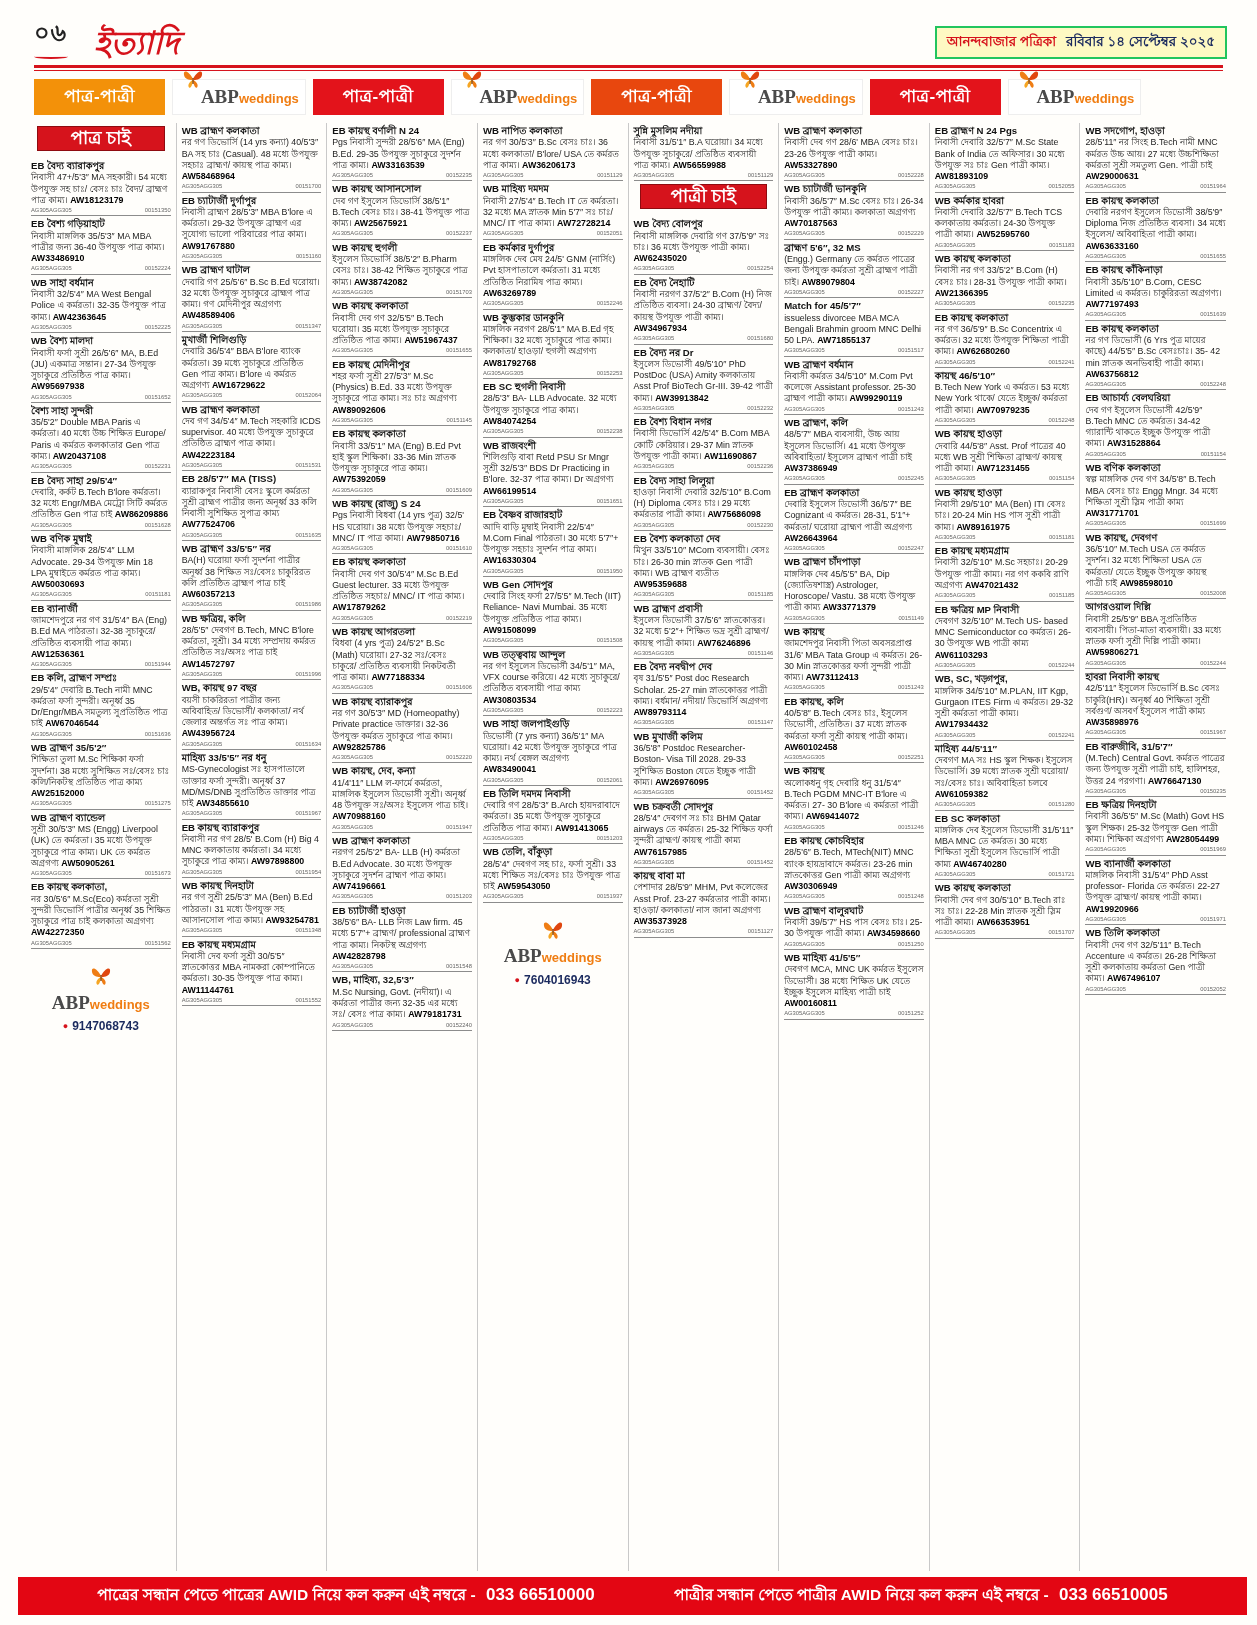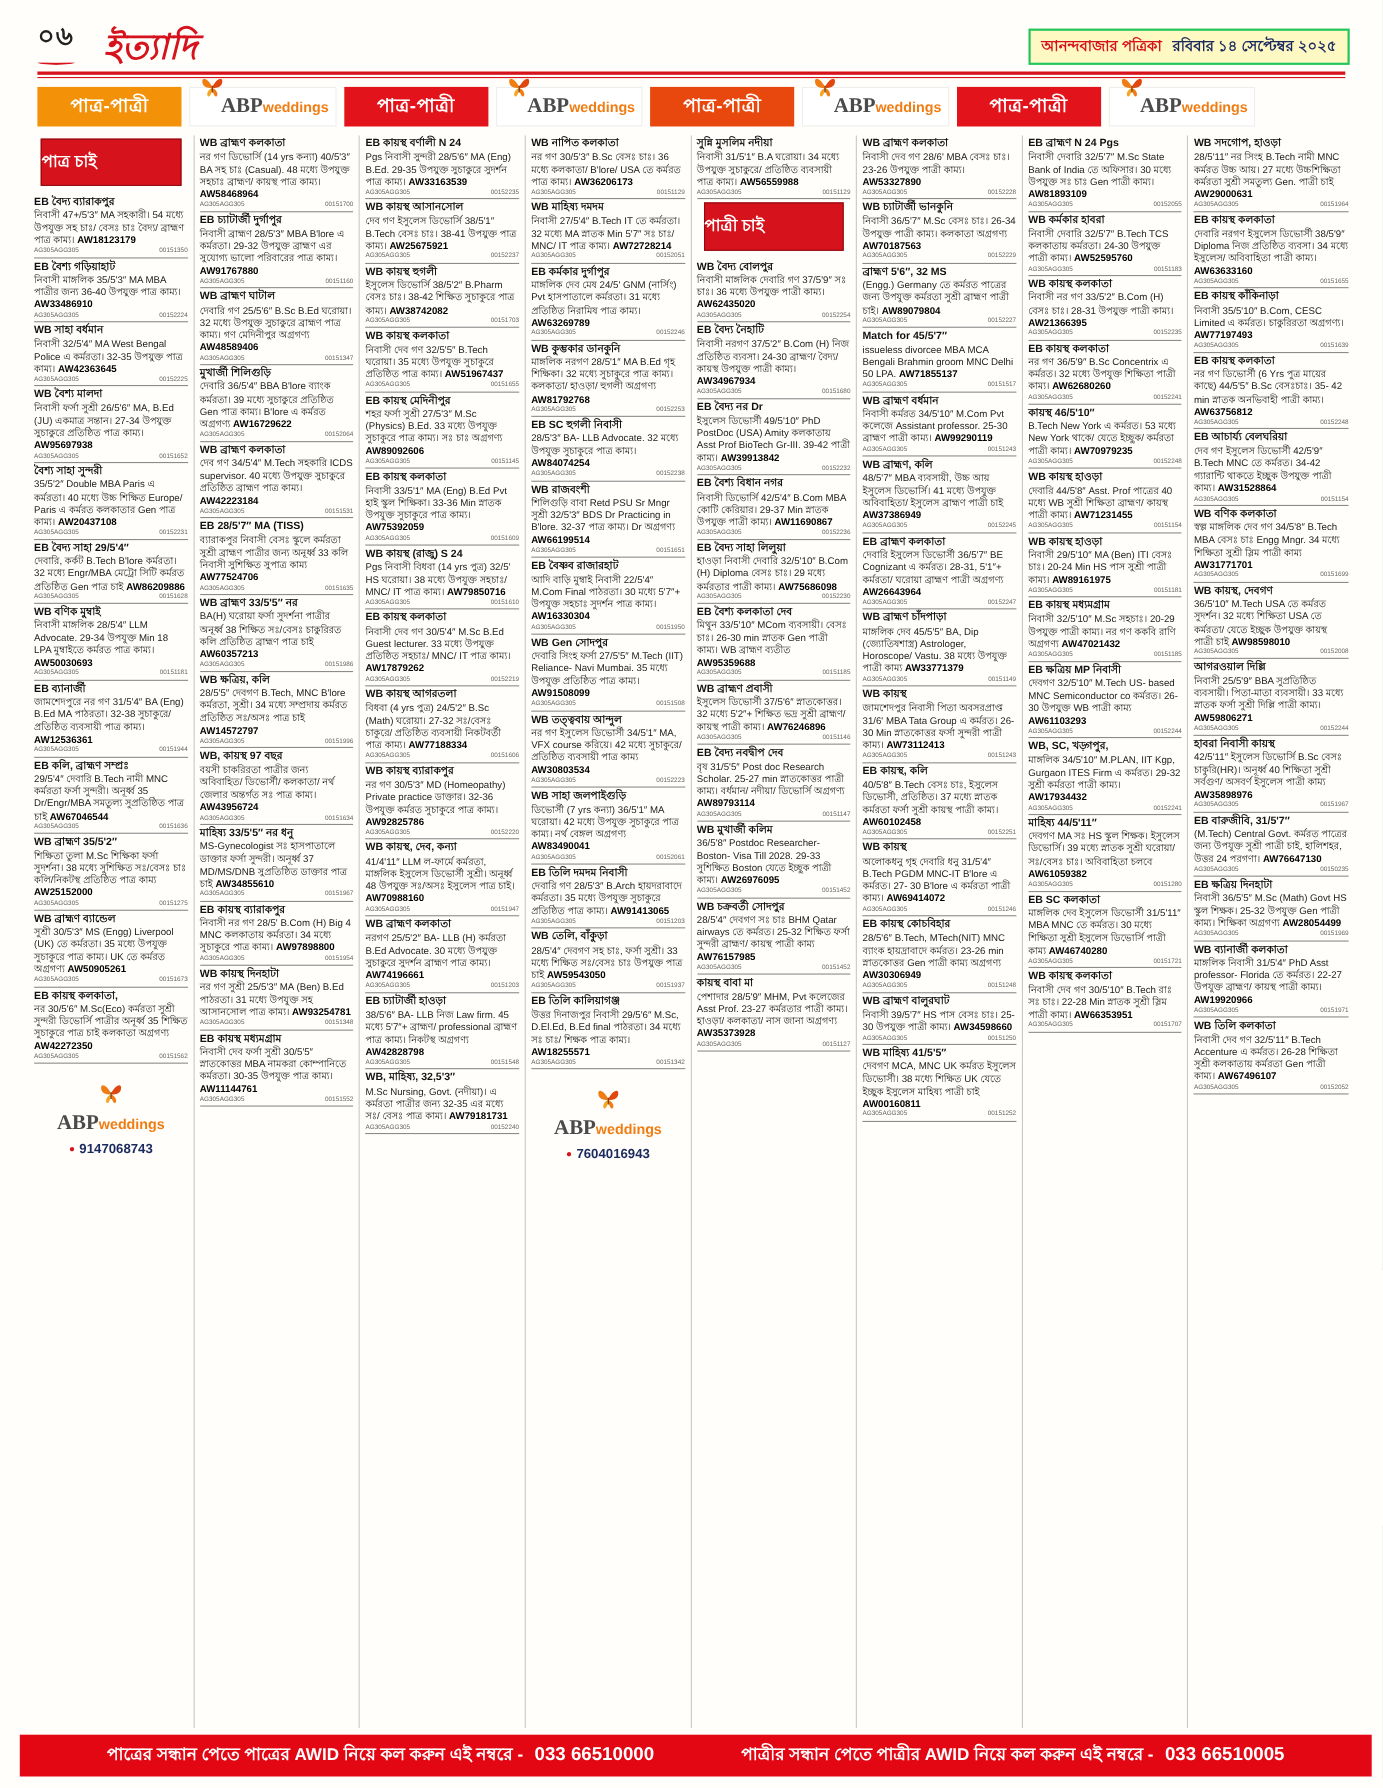--- a/index.html
+++ b/index.html
@@ -24,22 +24,22 @@
   .band-brand{background:#fff;border:1px solid #eee;}
   .bfly{display:inline-block;position:absolute;top:-12px;left:8px;}
   .brand{margin-left:22px;white-space:nowrap;}
   .abp{font-family:"Liberation Serif","DejaVu Serif",serif;font-weight:bold;font-size:19px;color:#4a4a4a;}
   .wed{font-size:13px;color:#f07d12;font-weight:bold;}
   
   .cols{display:grid;grid-template-columns:repeat(8,1fr);column-gap:0;
         margin:0 26px;height:1448px;overflow:hidden;}
   .col{padding:0 5px;border-right:1px solid #c9c9c9;font-size:9px;line-height:1.28;}
   .col:last-child{border-right:none;}
-  .sec{background:#d6131c;color:#fff;font-weight:bold;font-size:15px;text-align:left;
-       padding:11px 0;margin:3px 6px 7px 6px;border:1px solid #8f0b10;}
+  .sec{background:#d6131c;color:#fff;font-weight:bold;font-size:18px;text-align:center;
+       padding:0 0;margin:3px 6px 7px 6px;border:1px solid #8f0b10;}
   .ad{border-bottom:1px solid #8c8c8c;padding:2px 0 1px 0;}
   .adt{font-weight:bold;font-size:9.6px;}
   .adb{font-size:8.8px;color:#1c1c1c;}
   .aw{font-weight:bold;color:#000;}
   .meta{display:flex;justify-content:space-between;font-size:5.8px;color:#666;margin-top:1px;}
   .logoblock{position:relative;text-align:center;padding:16px 0 6px 0;}
   .logoblock .bfly{position:static;display:block;margin:0 auto -2px auto;}
   .logoblock .brand{margin-left:0;}
   .phone{margin-top:4px;font-size:12px;font-weight:bold;color:#1b2a5e;}
   .dot{color:#d6131c;margin-right:4px;font-size:9px;vertical-align:1px;}
@@ -533,28 +533,20 @@
           </div>
         </div>
         <div class="ad">
           <div class="adt">WB তেলি, বাঁকুড়া</div>
           <div class="adb">28/5'4″ দেবগণ সহ চাঃ, ফর্সা সুশ্রী। 33 মধ্যে শিক্ষিত সঃ/বেসঃ চাঃ উপযুক্ত পাত্র চাই <b class="aw">AW59543050</b></div>
           <div class="meta">
             <span>AG305AGG305</span>
             <span>00151937</span>
           </div>
         </div>
-        <div class="ad">
-          <div class="adt">EB তিলি কালিয়াগঞ্জ</div>
-          <div class="adb">উত্তর দিনাজপুর নিবাসী 29/5'6″ M.Sc, D.El.Ed, B.Ed final পাঠরতা। 34 মধ্যে সঃ চাঃ/ শিক্ষক পাত্র কাম্য। <b class="aw">AW18255571</b></div>
-          <div class="meta">
-            <span>AG305AGG305</span>
-            <span>00151342</span>
-          </div>
-        </div>
         <div class="logoblock"><span class="bfly"><svg viewBox="0 0 24 24" width="24" height="24" aria-hidden="true">
               <path d="M12 11 C8 3, 2 1, 3 7 C3.5 11, 8 12, 11 12 Z" fill="#ef7d14"></path>
               <path d="M12 11 C16 3, 22 1, 21 7 C20.5 11, 16 12, 13 12 Z" fill="#e0460e"></path>
               <path d="M12 12 C9 13, 6 17, 8 19.5 C10 21, 11.5 16, 12 13 Z" fill="#f6a623"></path>
               <path d="M12 12 C15 13, 18 17, 16 19.5 C14 21, 12.5 16, 12 13 Z" fill="#ef7d14"></path>
               <line x1="12" y1="10" x2="12" y2="16" stroke="#7a3b0d" stroke-width="1.2"></line>
             </svg></span><span class="brand"><span class="abp">ABP</span><span class="wed">weddings</span></span><div class="phone"><span class="dot">●</span><span class="pnum">7604016943</span></div></div>
       </div>
       <div class="col">
         <div class="ad">

